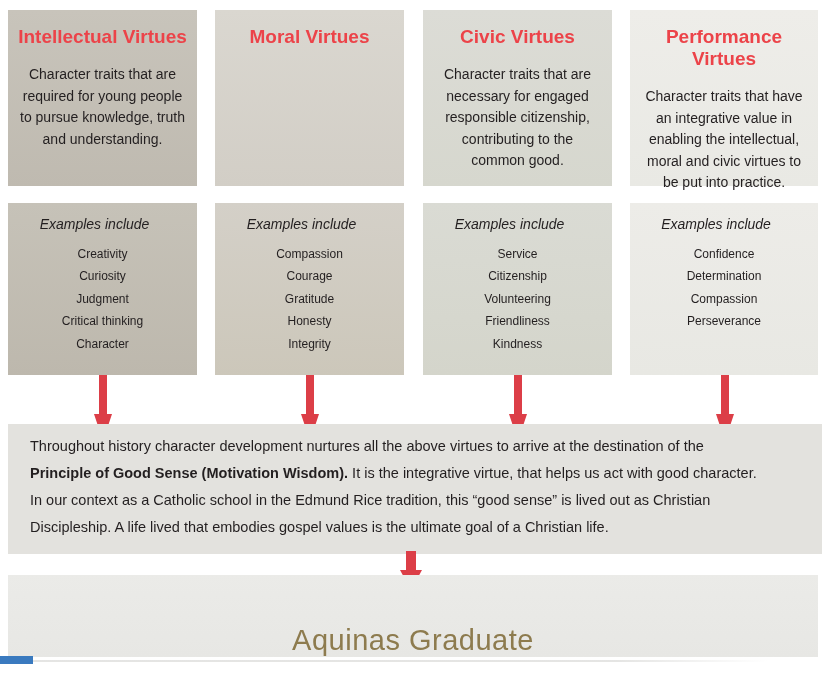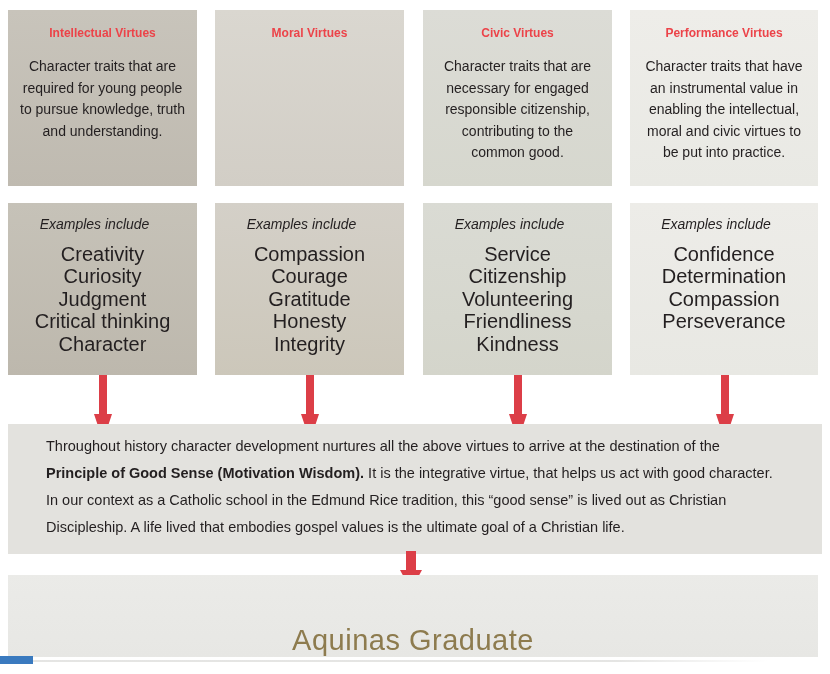--- a/index.html
+++ b/index.html
@@ -13,41 +13,41 @@
   
   .c0.topbox{background:linear-gradient(180deg,#c8c4bb,#bfbab0);}
   .c0.exbox {background:linear-gradient(180deg,#c6c2b8,#bdb8ad);}
   .c1.topbox{background:linear-gradient(180deg,#dad7d0,#d2cec6);}
   .c1.exbox {background:linear-gradient(180deg,#d4d0c8,#ccc7ba);}
   .c2.topbox{background:linear-gradient(180deg,#dcdcd6,#d6d7ce);}
   .c2.exbox {background:linear-gradient(180deg,#dadbd4,#d4d5cb);}
   .c3.topbox{background:linear-gradient(180deg,#eeede9,#e9e9e4);}
   .c3.exbox {background:linear-gradient(180deg,#edece8,#e8e8e3);}
   .vtitle{
-    margin:0;padding:16px 6px 0 6px;font-size:12px;font-weight:bold;color:#ec4349;
+    margin:0;padding:16px 6px 0 6px;font-size:19px;font-weight:bold;color:#ec4349;
   }
   .vdesc{
     margin:16px auto 0 auto;padding:0 12px;font-size:14px;line-height:21.5px;color:#231f20;
   }
   .exhead{
     margin:0;padding:13px 20px 0 4px;font-size:14px;font-style:italic;font-weight:normal;color:#231f20;
   }
-  .exlist{margin:11px 0 0 0;padding:0;list-style:none;font-size:20px;line-height:22.4px;color:#231f20;}
+  .exlist{margin:11px 0 0 0;padding:0;list-style:none;font-size:12px;line-height:22.4px;color:#231f20;}
   
   .arrow{position:absolute;width:18px;}
   .arrow .stem{width:8px;height:39px;margin:0 auto;background:#dc3e47;}
   .arrow .head{width:0;height:0;margin:0 auto;border-left:9px solid transparent;border-right:9px solid transparent;border-top:27px solid #dc3e47;}
   .arrow.small{top:375px;}
   .arrow.big{width:22px;left:400px;top:551px;}
   .arrow.big .stem{width:10px;height:19px;}
   .arrow.big .head{border-left:11px solid transparent;border-right:11px solid transparent;border-top:20px solid #dc3e47;}
   
   .summary{
     position:absolute;left:8px;top:424px;width:814px;height:130px;box-sizing:border-box;
-    background:#e3e2de;padding:9px 22px 0 38px;font-size:14.5px;
+    background:#e3e2de;padding:9px 22px 0 22px;font-size:14.5px;
   }
   .sline{line-height:27px;white-space:nowrap;}
   .sline .b{font-weight:bold;}
   
   .gradbox{
     position:absolute;left:8px;top:575px;width:810px;height:82px;
     background:linear-gradient(180deg,#ebebe8,#e7e7e4);
     display:flex;align-items:flex-end;justify-content:center;
   }
   .gradtext{font-size:29px;color:#8d7b4e;letter-spacing:0.5px;}
@@ -69,21 +69,21 @@
   </section>
   <section class="vbox topbox c1" style="left:215px">
     <h2 class="vtitle">Moral Virtues</h2>
   </section>
   <section class="vbox topbox c2" style="left:423px">
     <h2 class="vtitle">Civic Virtues</h2>
     <p class="vdesc">Character traits that are necessary for engaged responsible citizenship, contributing to the common good.</p>
   </section>
   <section class="vbox topbox c3" style="left:630px;width:188px">
     <h2 class="vtitle">Performance Virtues</h2>
-    <p class="vdesc">Character traits that have an instrumental value in enabling the intellectual, moral and civic virtues to be put into practice.</p>
+    <p class="vdesc">Character traits that have an integrative value in enabling the intellectual, moral and civic virtues to be put into practice.</p>
   </section>
 
   <section class="vbox exbox c0" style="left:8px">
     <h3 class="exhead">Examples include</h3>
     <ul class="exlist">
       <li>Creativity</li>
       <li>Curiosity</li>
       <li>Judgment</li>
       <li>Critical thinking</li>
       <li>Character</li>

